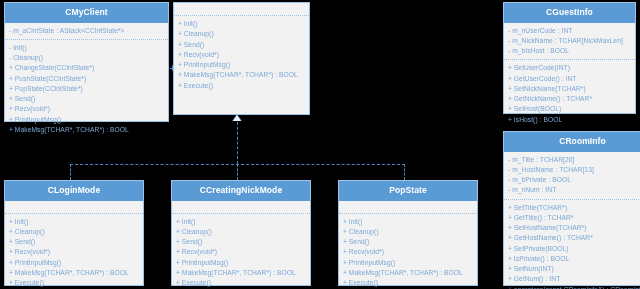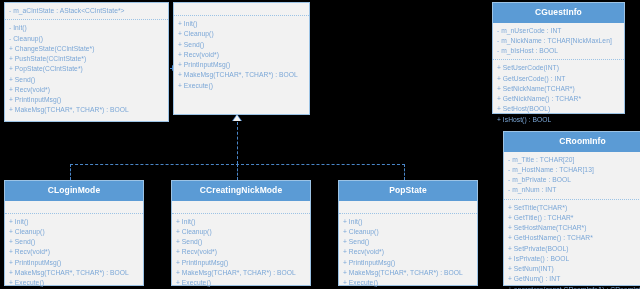--- a/index.html
+++ b/index.html
@@ -114,20 +114,23 @@
   <div class="tri-up-outline" style="left:232px; top:114px;"></div>
   <div class="tri-up" style="left:233px; top:115px;"></div>
 
   <div class="hline-dash" style="left:70px; top:164px; width:335px;"></div>
 
   <div class="vline-dash" style="left:70px; top:164px; height:16px;"></div>
   <div class="vline-dash" style="left:237px; top:164px; height:16px;"></div>
   <div class="vline-dash" style="left:404px; top:164px; height:16px;"></div>
 
   <div class="uml-class" style="left:4px; top:2px; width:165px; height:120px;">
+    <div class="uml-header">
+      <span class="uml-title">CMyClient</span>
+    </div>
     <div class="uml-section first">
       <div class="uml-row">- m_aClntState : AStack&lt;CClntState*&gt;</div>
     </div>
     <div class="uml-section">
       <div class="uml-row">- Init()</div>
       <div class="uml-row">- Cleanup()</div>
       <div class="uml-row">+ ChangeState(CClntState*)</div>
       <div class="uml-row">+ PushState(CClntState*)</div>
       <div class="uml-row">+ PopState(CClntState*)</div>
       <div class="uml-row">+ Send()</div>
@@ -143,21 +146,21 @@
       <div class="uml-row">+ Init()</div>
       <div class="uml-row">+ Cleanup()</div>
       <div class="uml-row">+ Send()</div>
       <div class="uml-row">+ Recv(void*)</div>
       <div class="uml-row">+ PrintInputMsg()</div>
       <div class="uml-row">+ MakeMsg(TCHAR*, TCHAR*) : BOOL</div>
       <div class="uml-row">+ Execute()</div>
     </div>
   </div>
 
-  <div class="uml-class" style="left:492px; top:2px; width:133px; height:112px;">
+  <div class="uml-class" style="left:503px; top:2px; width:133px; height:112px;">
     <div class="uml-header">
       <span class="uml-title">CGuestInfo</span>
     </div>
     <div class="uml-section first">
       <div class="uml-row">- m_nUserCode : INT</div>
       <div class="uml-row">- m_NickName : TCHAR[NickMaxLen]</div>
       <div class="uml-row">- m_bIsHost : BOOL</div>
     </div>
     <div class="uml-section">
       <div class="uml-row">+ SetUserCode(INT)</div>

